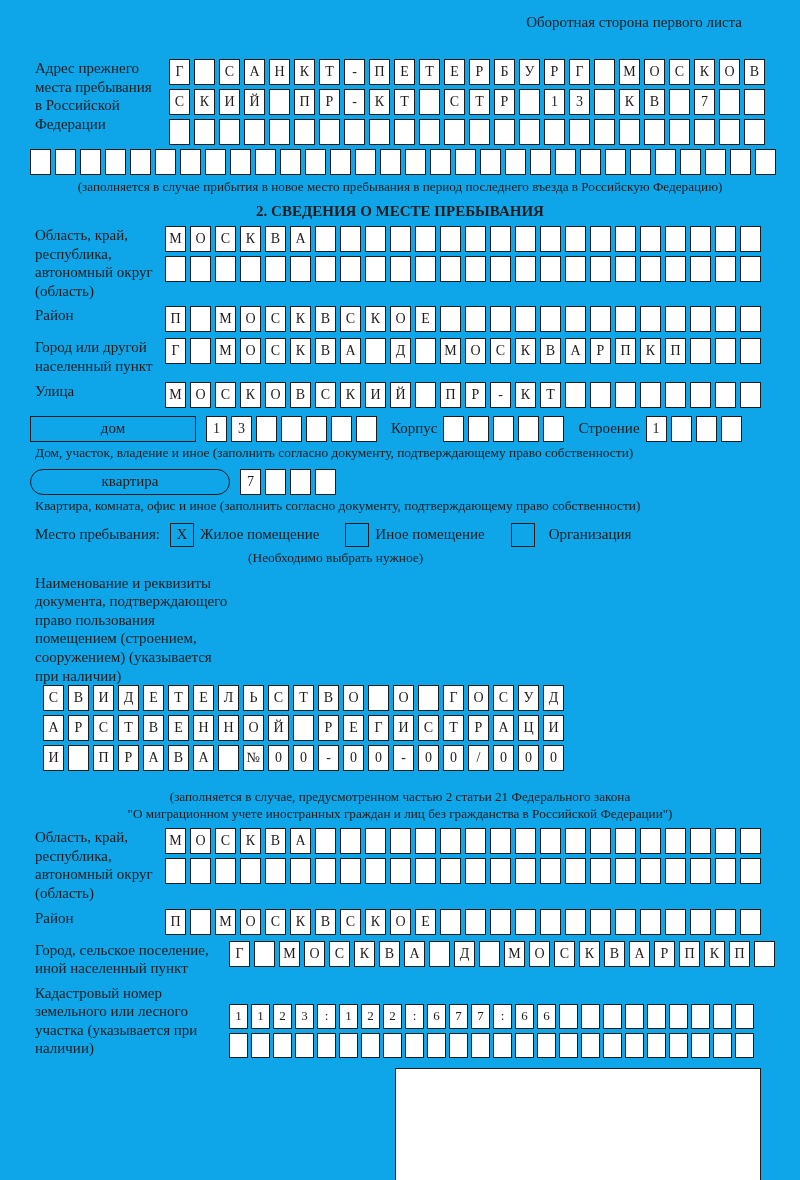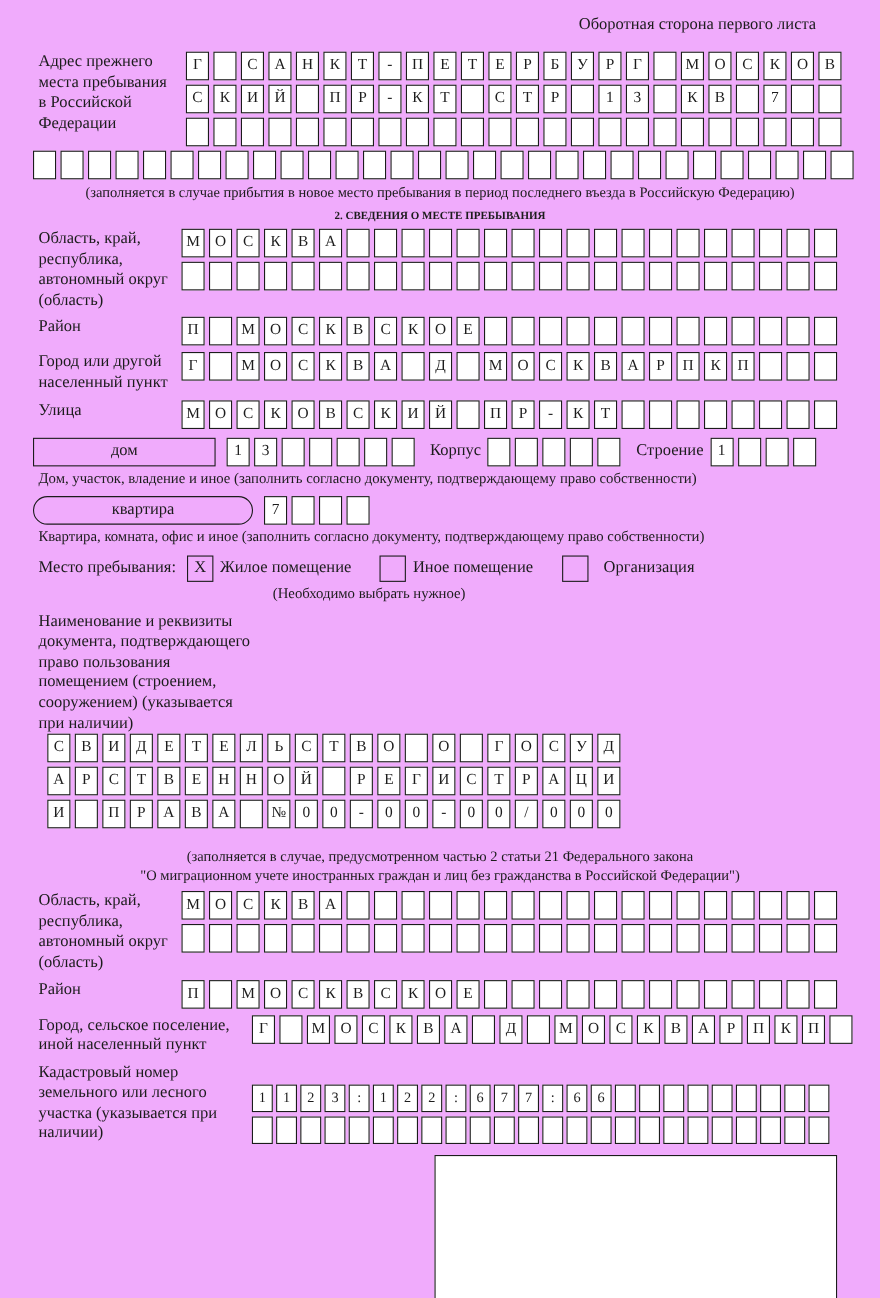--- a/index.html
+++ b/index.html
@@ -1,53 +1,53 @@
 <!DOCTYPE html>
 <html><head>
 <meta charset="utf-8">
 <style>
   html,body{margin:0;padding:0;background:#ffffff;}
   body{font-family:"Liberation Serif","DejaVu Serif",serif;color:#1c1c1c;}
-  .sheet{width:800px;height:1180px;box-sizing:border-box;padding-top:14px;position:relative;overflow:hidden;background:#f0abfc;}
+  .sheet{width:800px;height:1180px;box-sizing:border-box;padding-top:14px;position:relative;overflow:hidden;background:#0ea5e9;}
   .hdr-note{text-align:right;margin-right:58px;font-size:15px;}
   .field{display:flex;margin-left:35px;margin-top:6px;align-items:flex-start;}
   .flabel{flex-shrink:0;font-size:15px;line-height:1.24;}
   .w120{width:122px;}
   .w130{width:126px;}
   .w185{width:186px;}
   .w200{width:200px;}
   .rows{display:flex;flex-direction:column;gap:4px;margin-left:8px;}
   .cellrow{display:flex;gap:4px;}
   .cell{box-sizing:border-box;width:21px;height:26px;border:1.6px solid #1c1c1c;display:inline-flex;align-items:center;justify-content:center;font-size:14px;background:#fff;flex-shrink:0;}
   .cellrow.sm .cell{width:19px;height:25px;font-size:13px;}
   .cellrow.sm{gap:3px;}
   .fullrow{margin-left:30px;margin-top:4px;}
   .note-center{text-align:center;font-size:13.2px;margin-top:4px;}
   .note-left{font-size:13.4px;margin-left:35px;margin-top:3px;}
-  .sec-title{text-align:center;font-weight:bold;font-size:10px;margin-top:8px;}
+  .sec-title{text-align:center;font-weight:bold;font-size:15px;margin-top:8px;}
   .named-box{box-sizing:border-box;border:1.6px solid #1c1c1c;height:26px;display:inline-flex;align-items:center;justify-content:center;font-size:15px;flex-shrink:0;}
   .inline-row{display:flex;align-items:center;margin-left:30px;margin-top:8px;}
   .lbl{font-size:15px;white-space:nowrap;}
   .checkbox{box-sizing:border-box;width:24px;height:24px;border:1.6px solid #1c1c1c;display:inline-flex;align-items:center;justify-content:center;font-size:15px;flex-shrink:0;}
   .stamp-wrap{margin-left:378px;width:400px;margin-top:10px;}
   .stamp-box{box-sizing:border-box;border:1.8px solid #1c1c1c;width:366px;height:177px;margin:0 auto;background:#fff;}
   .stamp-note{text-align:center;font-size:13.8px;line-height:1.3;margin-top:4px;}
   .gap6{width:6px;flex-shrink:0;}
   .gap10{width:10px;flex-shrink:0;}
   .gap14{width:14px;flex-shrink:0;}
   .gap26{width:26px;flex-shrink:0;}
 </style>
 </head>
 <body>
 
 <div class="sheet">
 
   <div class="hdr-note">Оборотная сторона первого листа</div>
 
-  <div class="field" style="margin-top:16px;">
+  <div class="field" style="margin-top:28px;">
     <div class="flabel w130">Адрес прежнего места пребывания в Российской Федерации</div>
     <div class="rows">
       <div class="cellrow">
           <span class="cell">Г</span>
           <span class="cell"></span>
           <span class="cell">С</span>
           <span class="cell">А</span>
           <span class="cell">Н</span>
           <span class="cell">К</span>
           <span class="cell">Т</span>

